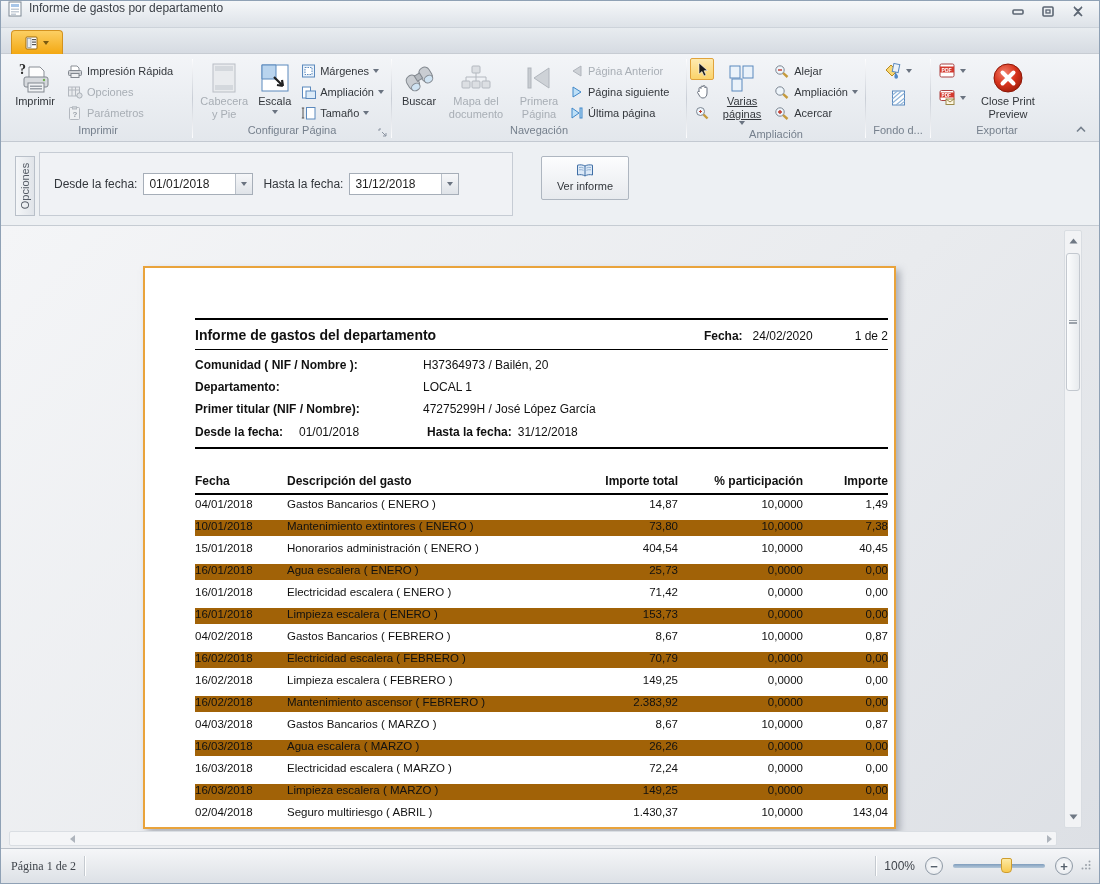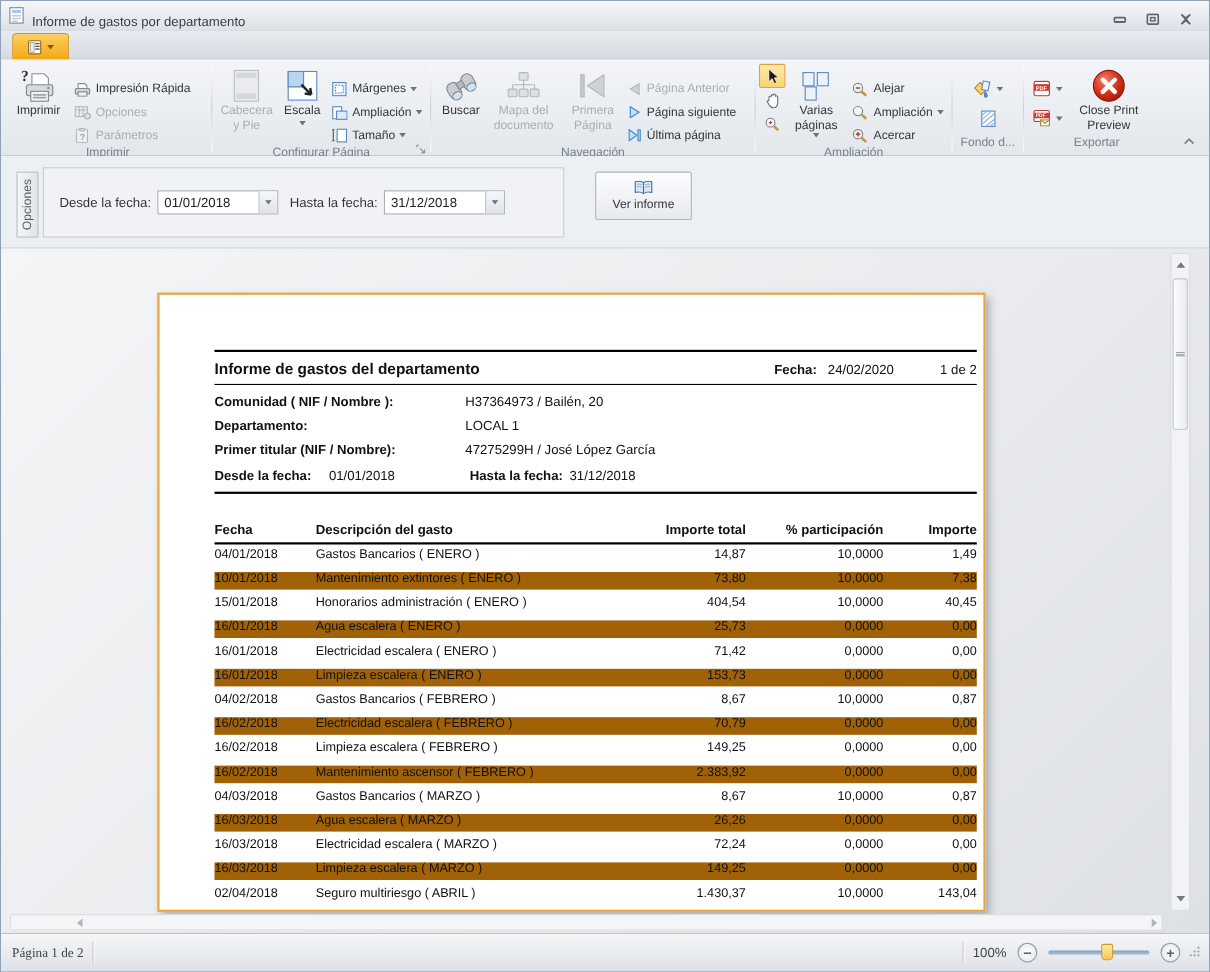--- a/index.html
+++ b/index.html
@@ -1,37 +1,37 @@
 <!DOCTYPE html>
 <html><head>
 <meta charset="utf-8">
 <style>
   * { box-sizing: border-box; margin: 0; padding: 0; }
   html,body { background:#cfd6de; }
   body { font-family:"Liberation Sans", sans-serif; }
   .window { position:relative; width:1100px; height:884px; border:1px solid #8fa1b5; background:#eef1f5; overflow:hidden; }
 
   
-  .titlebar { height:27px; display:flex; align-items:flex-end; padding:0 6px; background:linear-gradient(#f5f7f9,#dde2e8); border-bottom:1px solid #cdd3da; }
+  .titlebar { height:27px; display:flex; align-items:flex-start; padding:0 6px; background:linear-gradient(#f5f7f9,#dde2e8); border-bottom:1px solid #cdd3da; }
   .titlebar .title { font-size:12px; color:#3a3f46; margin-left:6px; flex:1; }
   .winbtn { width:30px; height:20px; display:flex; align-items:center; justify-content:center; }
 
   
   .tabrow { height:26px; background:linear-gradient(#e8ecf0,#d6dbe2); border-bottom:1px solid #c7ccd3; position:relative; }
   .appbtn { position:absolute; left:10px; top:2px; width:52px; height:24px; border:1px solid #d3921f; border-bottom:none; border-radius:4px 4px 0 0; background:linear-gradient(#fccf63,#f3a812); display:flex; align-items:center; justify-content:center; gap:4px; }
 
   
   .ribbon { height:88px; display:flex; align-items:stretch; padding:2px 4px 0 4px; background:linear-gradient(#f3f5f8,#e3e7ec); border-bottom:1px solid #c3c9d1; }
   .rgroup { display:flex; flex-direction:column; }
   .rgcontent { flex:1; display:flex; align-items:flex-start; padding:2px 2px 0 2px; }
   .rglabel { height:17px; text-align:center; font-size:11px; color:#76808d; position:relative; }
   .rsep { width:1px; margin:3px 1px; background:linear-gradient(#fdfdfe 0%, #c9ced6 50%, #fdfdfe 100%); }
   .bigbtn { display:flex; flex-direction:column; align-items:center; justify-content:flex-start; padding:3px 3px; border-radius:3px; font-size:11px; color:#33373c; text-align:center; line-height:1.15; cursor:default; }
   .bigbtn .bicon { height:34px; display:flex; align-items:center; justify-content:center; }
-  .smallcol { display:flex; flex-direction:column; justify-content:flex-start; margin-top:12px; }
+  .smallcol { display:flex; flex-direction:column; justify-content:flex-start; margin-top:2px; }
   .smallbtn { display:flex; align-items:center; gap:4px; font-size:11px; color:#33373c; height:21px; padding:0 4px; border-radius:2px; white-space:nowrap; }
   .disabled, .disabled .smallbtn, .bigbtn.disabled { color:#a8aeb5 !important; }
   .caret { width:0; height:0; border-left:3px solid transparent; border-right:3px solid transparent; border-top:4px solid #6a7380; display:inline-block; }
   .toolbtn { width:24px; height:22px; display:flex; align-items:center; justify-content:center; border-radius:2px; }
   .toolbtn.selected { background:linear-gradient(#fdeab0,#fbd36b); border:1px solid #e0a33c; }
   .launcher { position:absolute; right:3px; bottom:2px; }
   .chevron-zone { margin-left:auto; display:flex; align-items:flex-end; padding:0 8px 4px 0; }
 
   
   .optbar { position:relative; height:84px; background:#edf0f3; border-bottom:1px solid #c6ccd3; }
@@ -327,21 +327,21 @@
               </svg>
           </div>
           <div class="toolbtn">
             <svg width="14" height="14">
                 <circle cx="5.5" cy="5.5" r="4" fill="#eef5fb" stroke="#7b8591"></circle>
                 <path d="M8.5 8.5 L12.5 12.5" stroke="#c59a3c" stroke-width="2.4"></path>
                 <path d="M4 5.5 h3 M5.5 4 v3" stroke="#c0392b" stroke-width="1"></path>
               </svg>
           </div>
         </div>
-        <div class="bigbtn" style="width:58px;">
+        <div class="bigbtn" style="width:58px;text-decoration:underline;">
           <span class="bicon">
             <svg width="30" height="28">
                 <rect x="3" y="2" width="10" height="12" fill="#eaf2fa" stroke="#5b89bd"></rect>
                 <rect x="16" y="2" width="10" height="12" fill="#eaf2fa" stroke="#5b89bd"></rect>
                 <rect x="5" y="15" width="10" height="12" fill="#eaf2fa" stroke="#5b89bd"></rect>
               </svg>
           </span>
           <span>Varias páginas</span>
           <span class="caret" style="margin-top:1px;"></span>
         </div>

